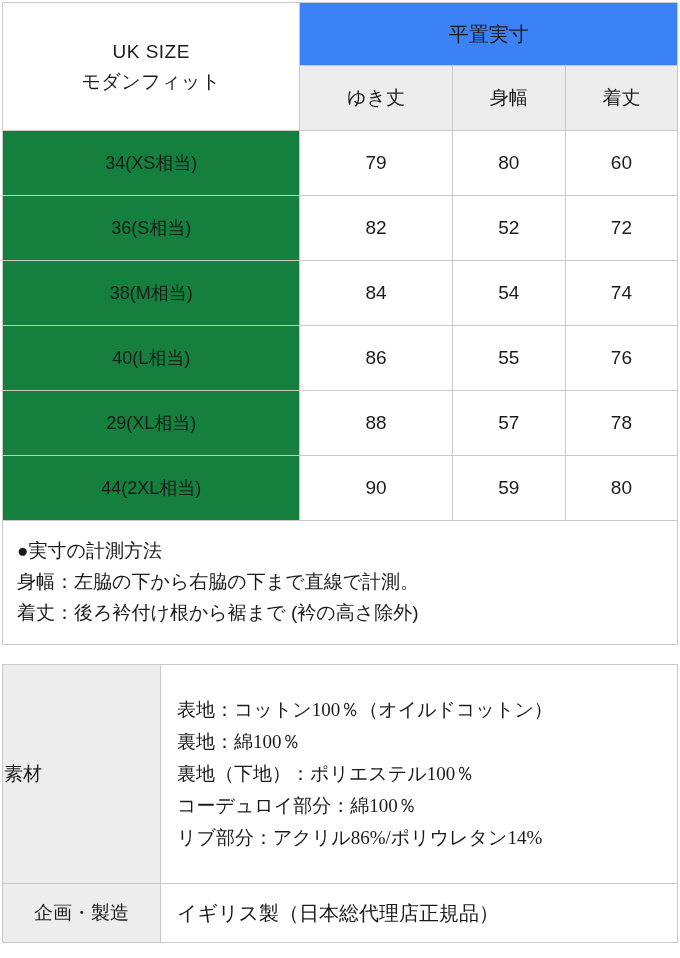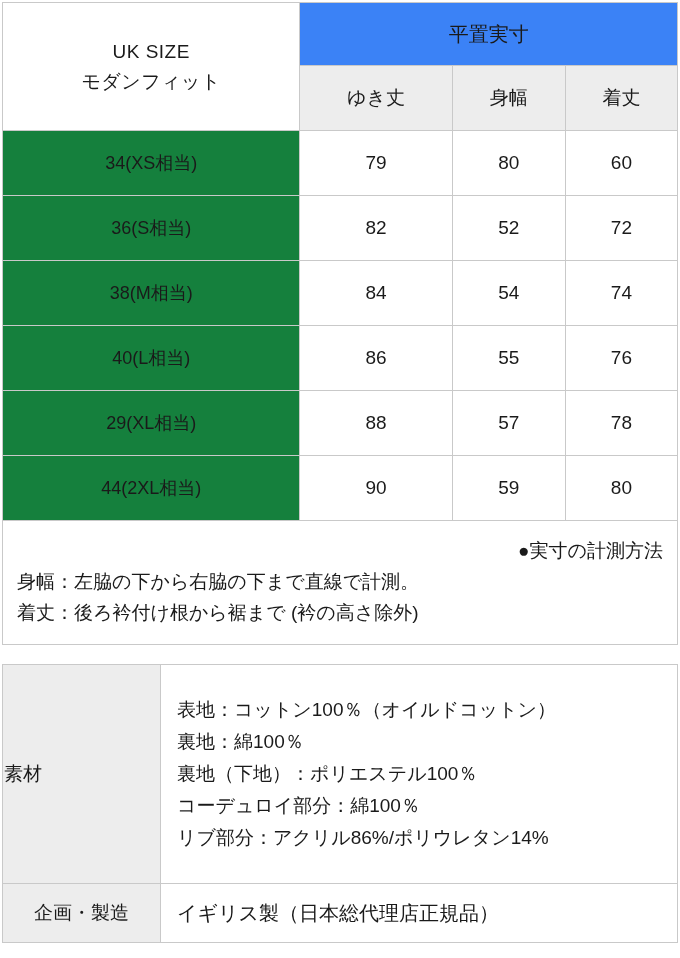--- a/index.html
+++ b/index.html
@@ -77,21 +77,20 @@
     background: #ffffff;
     padding: 14px 14px 16px 14px;
   }
   .notes .line {
     font-size: 19px;
     line-height: 31px;
     white-space: nowrap;
   }
   .notes .line.heading {
     font-weight: normal;
-    text-align: right;
   }
 
   
   table.material-table {
     border-collapse: collapse;
     table-layout: fixed;
     width: 676px;
     margin: 19px 0 0 2px;
   }
   table.material-table td {
@@ -104,21 +103,21 @@
     text-align: left;
     font-size: 19px;
     height: 216px;
   }
   .mat-body {
     background: #ffffff;
     padding: 12px 0 12px 16px;
     font-size: 19px;
     line-height: 32px;
   }
-  .mat-body .mline { white-space: nowrap; }
+  .mat-body .mline { white-space: nowrap; font-family: Liberation Serif, serif; }
   .mfg-label {
     width: 155px;
     background: #ededed;
     text-align: center;
     font-size: 19px;
     height: 56px;
   }
   .mfg-body {
     background: #ffffff;
     padding-left: 16px;

